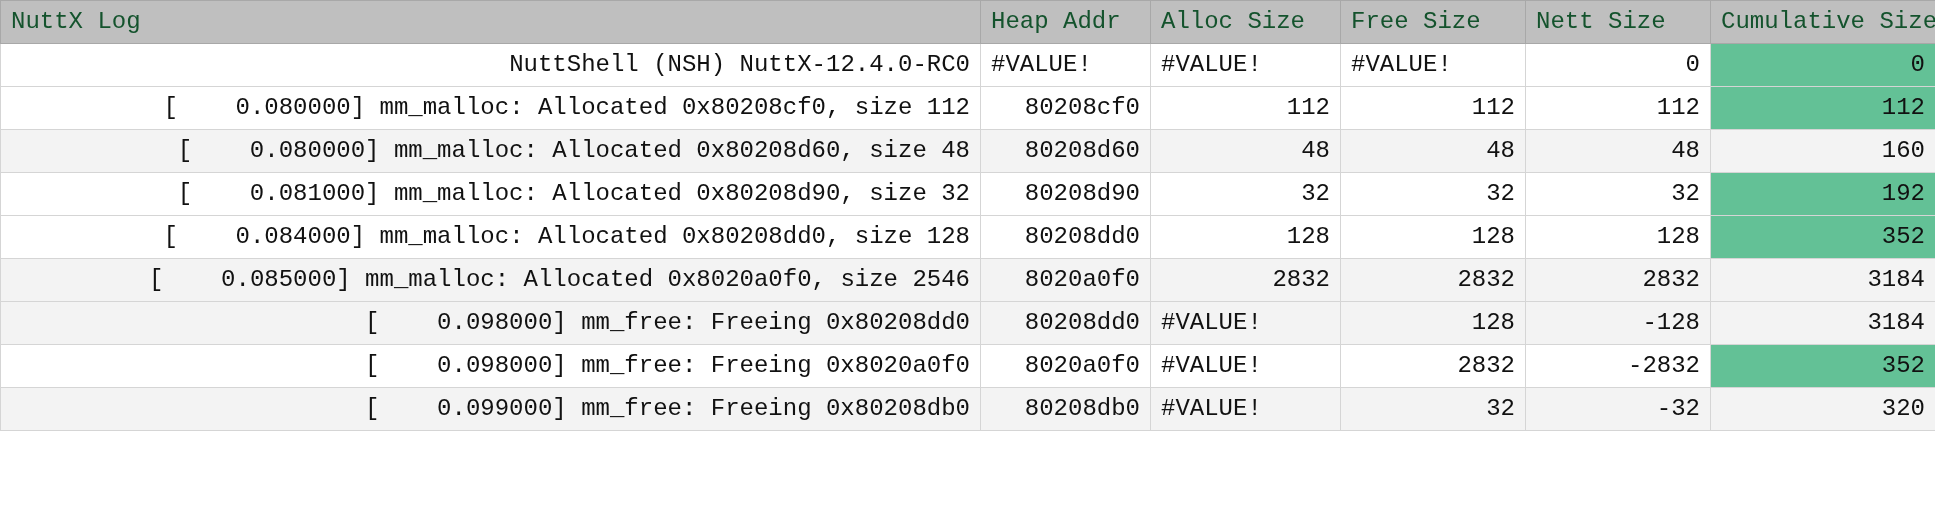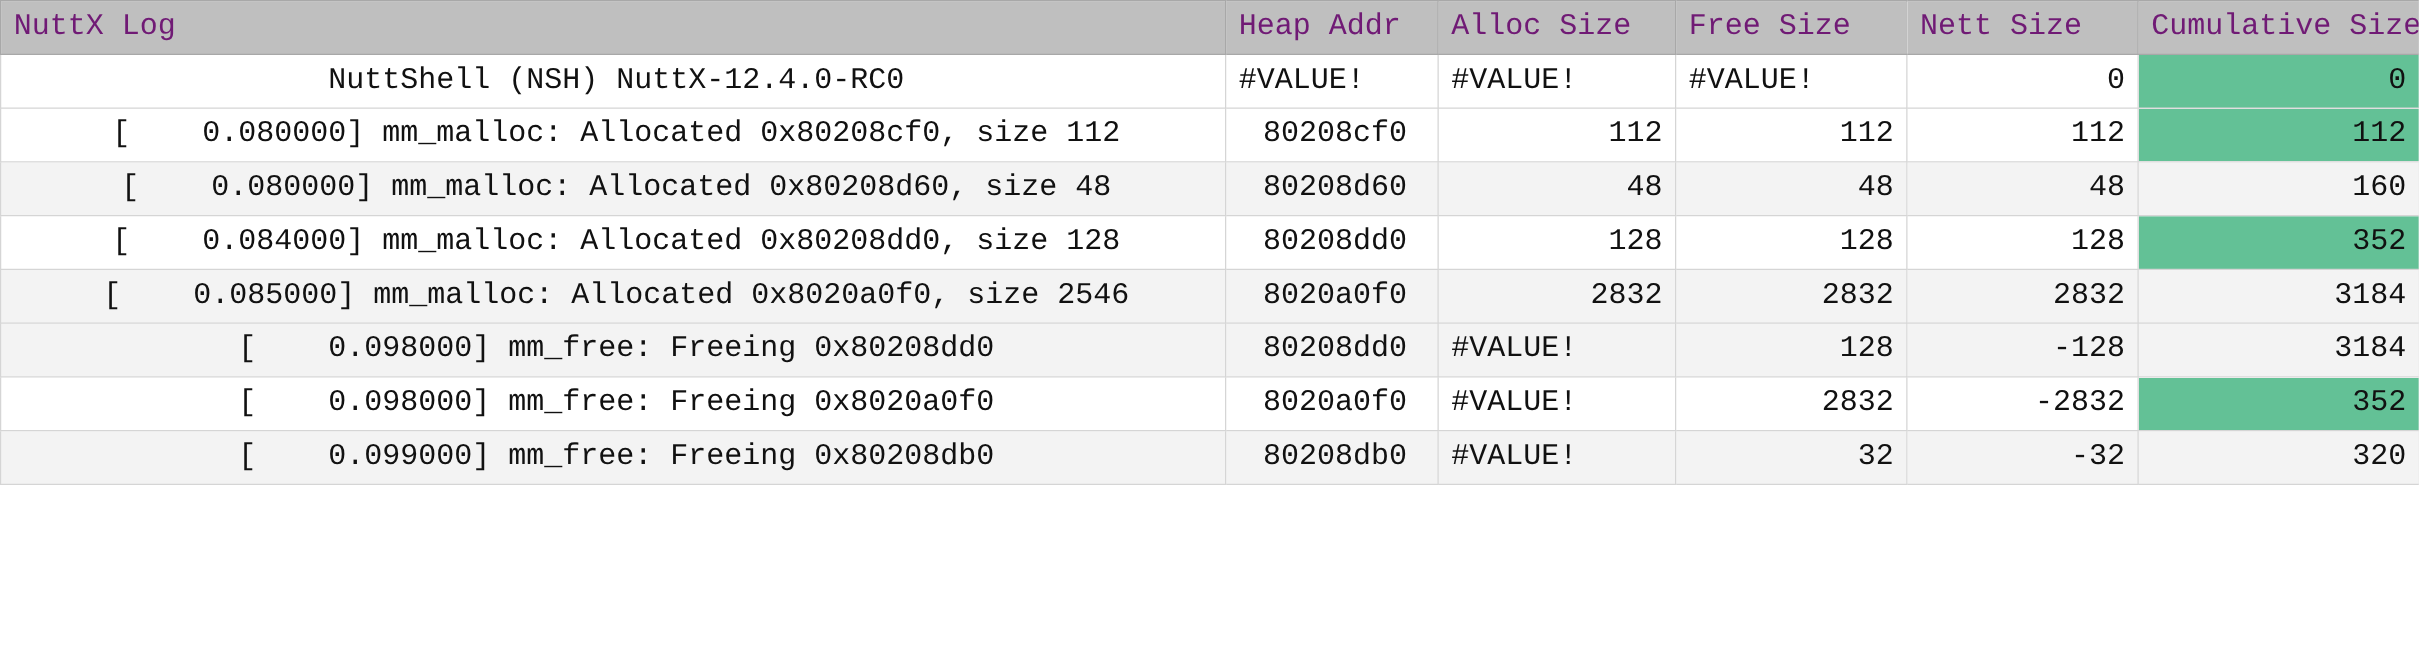--- a/index.html
+++ b/index.html
@@ -24,28 +24,28 @@
   .sheet col.c4 { width: 185px; }
   .sheet col.c5 { width: 225px; }
   .sheet th, .sheet td {
     border: 1px solid #d5d5d5;
     padding: 3px 10px 3px 10px;
     white-space: pre;
     overflow: hidden;
   }
   .sheet thead th {
     background: #bfbfbf;
-    color: #701a75;
+    color: #14532d;
     text-align: left;
     font-weight: 400;
     border-color: #a8a8a8;
     margin-left: 16px;
   }
   .sheet td.num { text-align: right; }
-  .sheet td.txt { text-align: center; padding-left: 15px; }
+  .sheet td.txt { text-align: right; padding-left: 15px; }
   .sheet td.ctr { text-align: left; }
   .sheet tbody tr.alt td { background: #f3f3f3; }
   .sheet td.cum { background: #63c196; }
   .fade-wrap {
     position: relative;
     width: 1935px;
     height: 525px;
     overflow: hidden;
   }
   .fade {
@@ -98,20 +98,28 @@
         </tr>
         <tr class="alt">
           <td class="txt">[    0.080000] mm_malloc: Allocated 0x80208d60, size 48</td>
           <td class="txt">80208d60</td>
           <td class="num">48</td>
           <td class="num">48</td>
           <td class="num">48</td>
           <td class="num cum">160</td>
         </tr>
         <tr>
+          <td class="txt">[    0.081000] mm_malloc: Allocated 0x80208d90, size 32</td>
+          <td class="txt">80208d90</td>
+          <td class="num">32</td>
+          <td class="num">32</td>
+          <td class="num">32</td>
+          <td class="num cum">192</td>
+        </tr>
+        <tr>
           <td class="txt">[    0.084000] mm_malloc: Allocated 0x80208dd0, size 128</td>
           <td class="txt">80208dd0</td>
           <td class="num">128</td>
           <td class="num">128</td>
           <td class="num">128</td>
           <td class="num cum">352</td>
         </tr>
         <tr class="alt">
           <td class="txt">[    0.085000] mm_malloc: Allocated 0x8020a0f0, size 2546</td>
           <td class="txt">8020a0f0</td>

